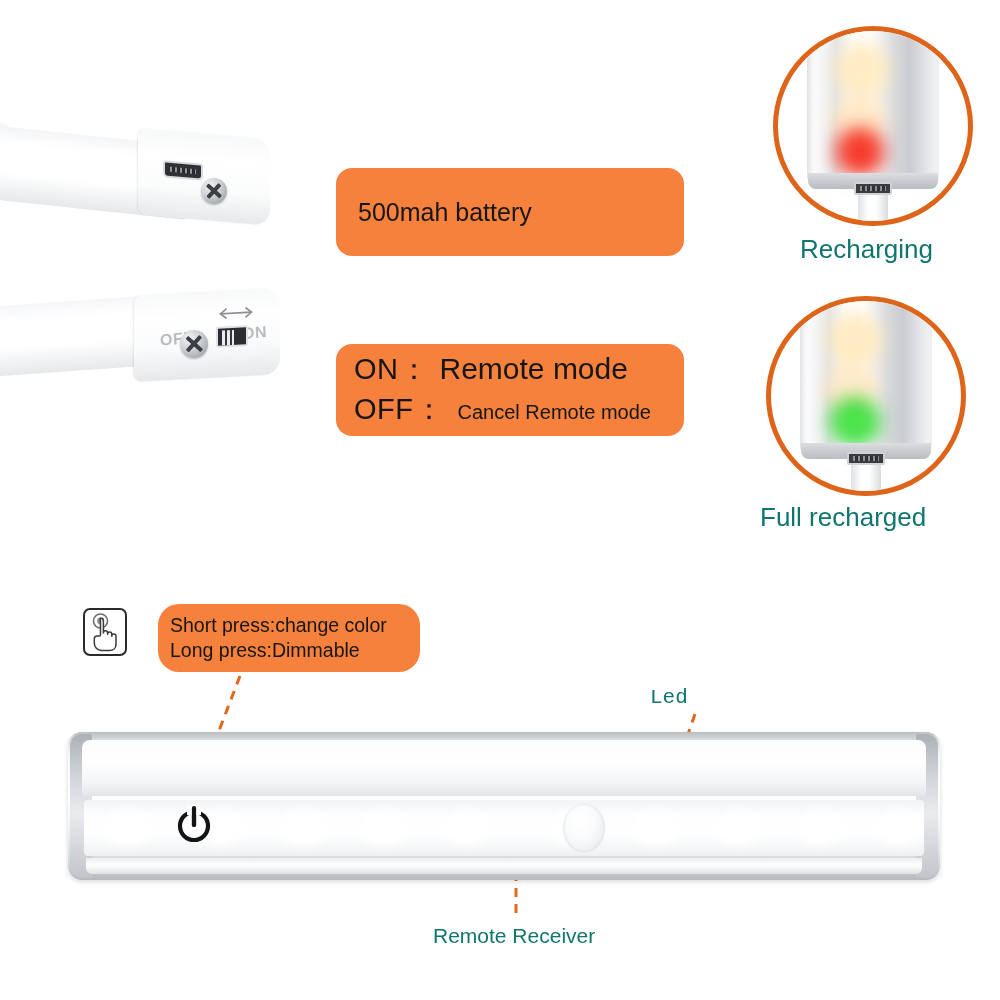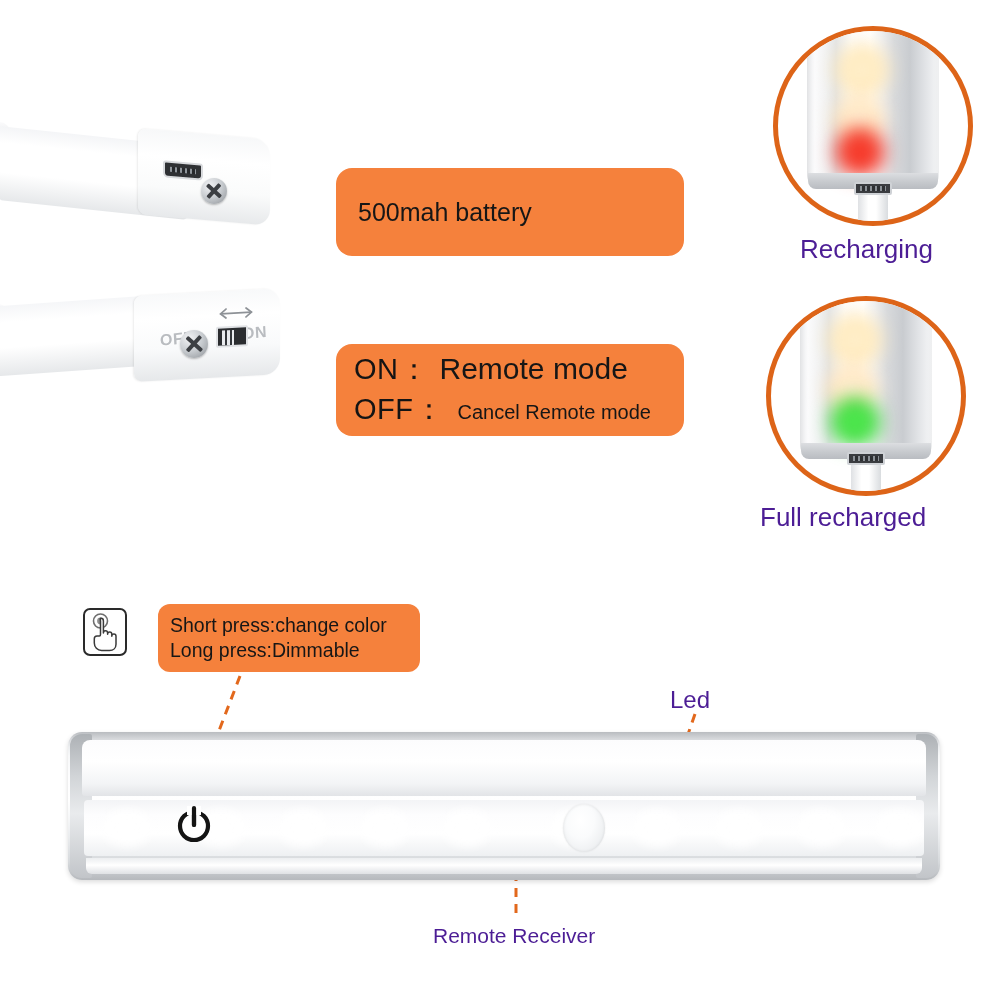--- a/index.html
+++ b/index.html
@@ -52,34 +52,34 @@
   .mode-row { display: flex; align-items: baseline; white-space: nowrap; }
   .mode-key { font-size: 29px; letter-spacing: .5px; color: #141414; }
   .mode-colon { font-size: 29px; color: #141414; margin: 0 2px 0 1px; }
   .mode-val-lg { font-size: 30px; color: #161616; margin-left: 9px; }
   .mode-val-sm { font-size: 20px; color: #161616; margin-left: 12px; }
 
   #callout-press {
     left: 158px; top: 604px;
     width: 262px; height: 68px;
     padding: 0 0 0 12px;
-    border-radius: 12px;
+    border-radius: 21px;
   }
   #callout-press .line { font-size: 19.5px; }
 
   
   .plain-label {
     position: absolute;
     font-size: 26px;
-    color: #4c1d95;
+    color: #0f766e;
     white-space: nowrap;
   }
   #label-recharging { left: 800px; top: 234px; }
   #label-full       { left: 760px; top: 502px; }
-  #label-led        { left: 670px; top: 686px; font-size: 24px; }
+  #label-led        { left: 650px; top: 686px; font-size: 21px; font-family: Liberation Mono, monospace; }
   #label-receiver   { left: 433px; top: 924px; font-size: 21px; }
 
   
   .detail-circle {
     position: absolute;
     border-radius: 50%;
     border: 5px solid #DD6418;
     box-sizing: border-box;
     overflow: hidden;
     background: #ffffff;

